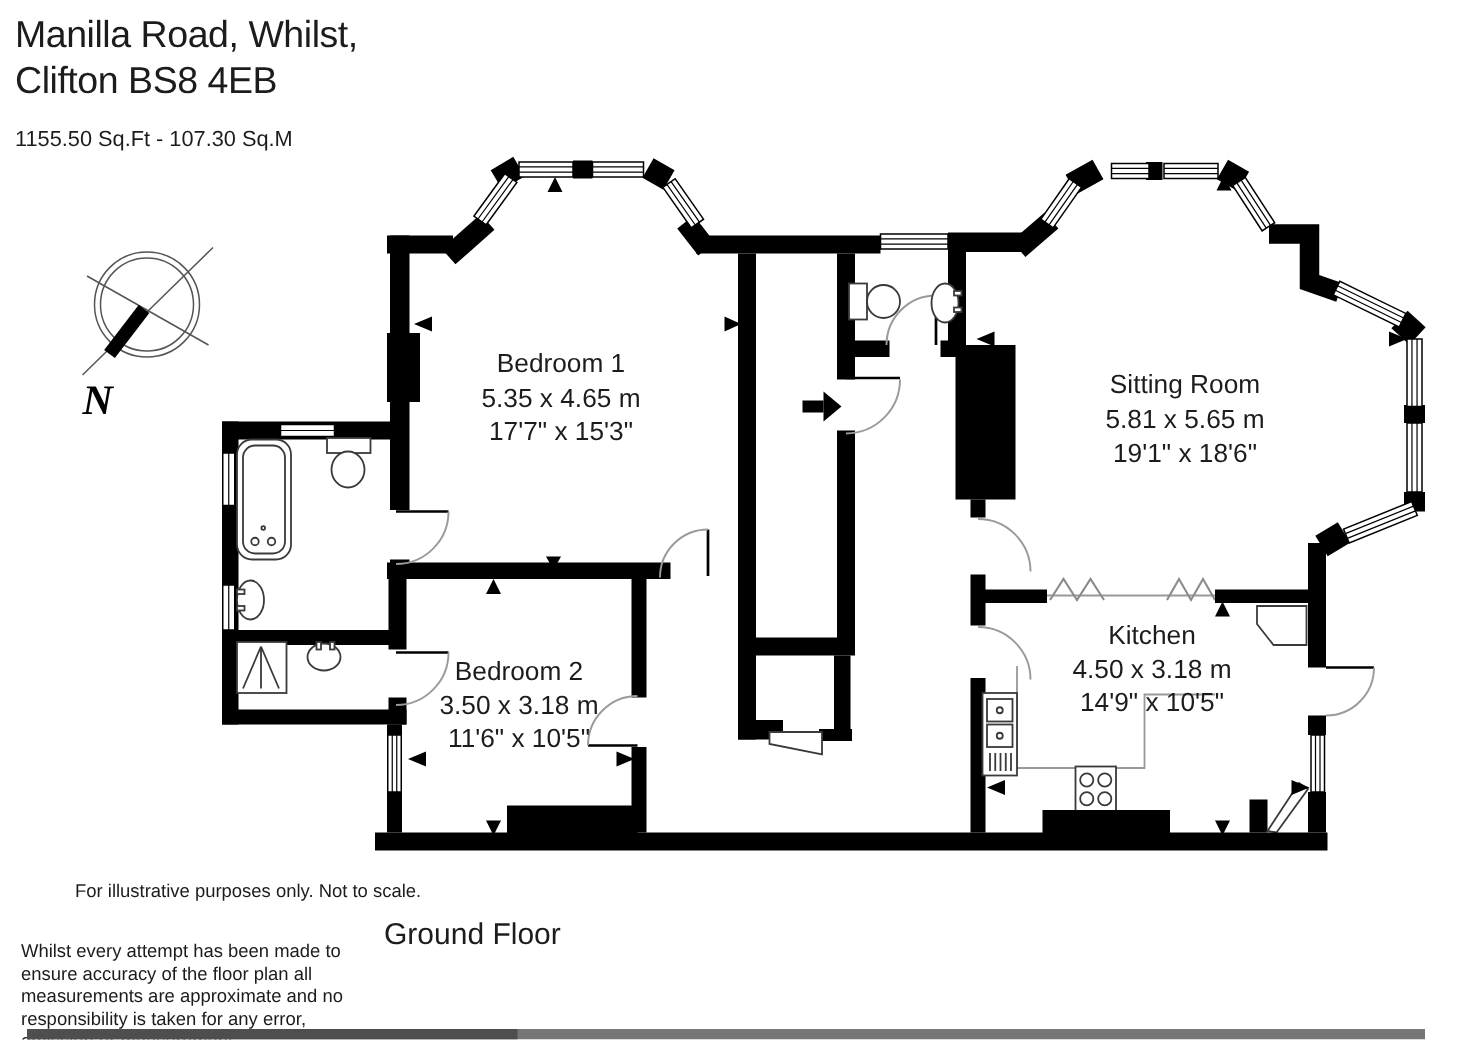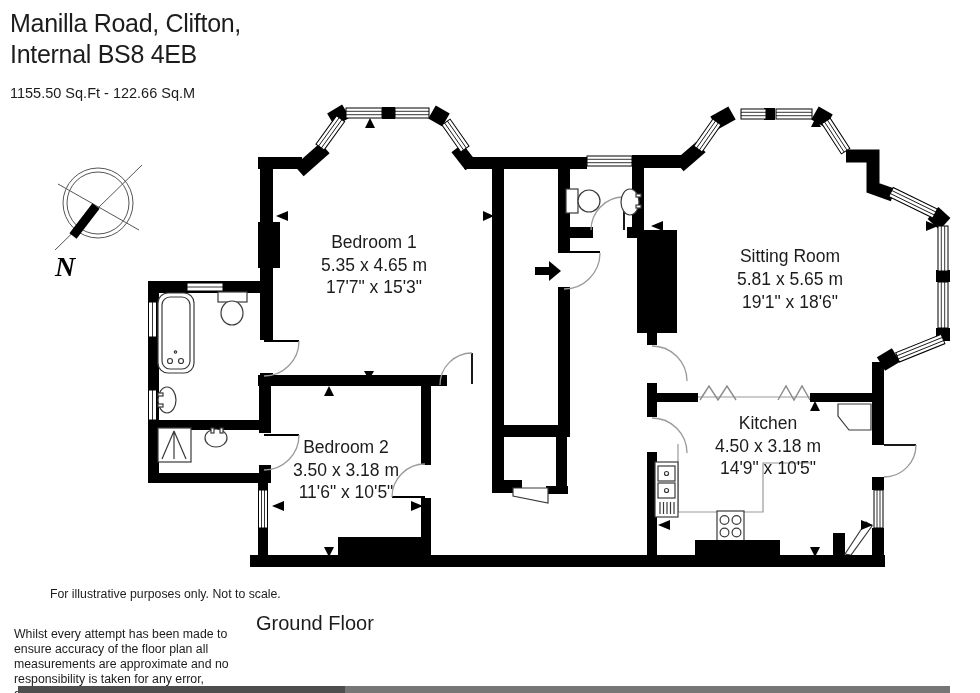--- a/index.html
+++ b/index.html
@@ -27,25 +27,25 @@
   .zig{stroke:#8a8a8a;stroke-width:1.4;fill:none;}
   .tri{fill:#000;}
   .lbl{font-family:"Liberation Sans",sans-serif;font-size:17.5px;fill:#1c1c1c;text-anchor:middle;}
   .north{font-family:"Liberation Serif",serif;font-size:28px;font-style:italic;font-weight:bold;fill:#000;}
   .cmp{stroke:#555;fill:none;stroke-width:1;}
 </style>
 </head>
 <body>
 
 <div id="address" class="abs">
-  <div>Manilla Road, Clifton,</div>
-  <div>Internal BS8 4EB</div>
+  <div>Manilla Road, Whilst,</div>
+  <div>Clifton BS8 4EB</div>
 </div>
 <div id="area" class="abs">
-  <div>1155.50 Sq.Ft - 122.66 Sq.M</div>
+  <div>1155.50 Sq.Ft - 107.30 Sq.M</div>
 </div>
 
 <svg id="plan-svg" class="abs" viewBox="0 0 980 693">
 
   <g>
     <circle class="cmp" cx="98" cy="203" r="35"></circle>
     <circle class="cmp" cx="98" cy="203" r="31"></circle>
     <line class="cmp" x1="55" y1="250" x2="142" y2="165"></line>
     <line class="cmp" x1="58" y1="184" x2="139" y2="230"></line>
     <line x1="96" y1="206" x2="73" y2="236" stroke="#000" stroke-width="9"></line>

